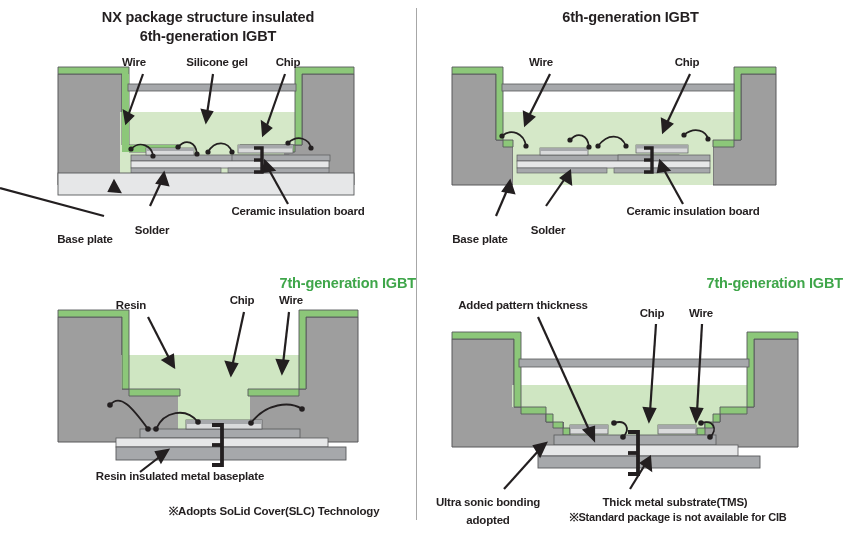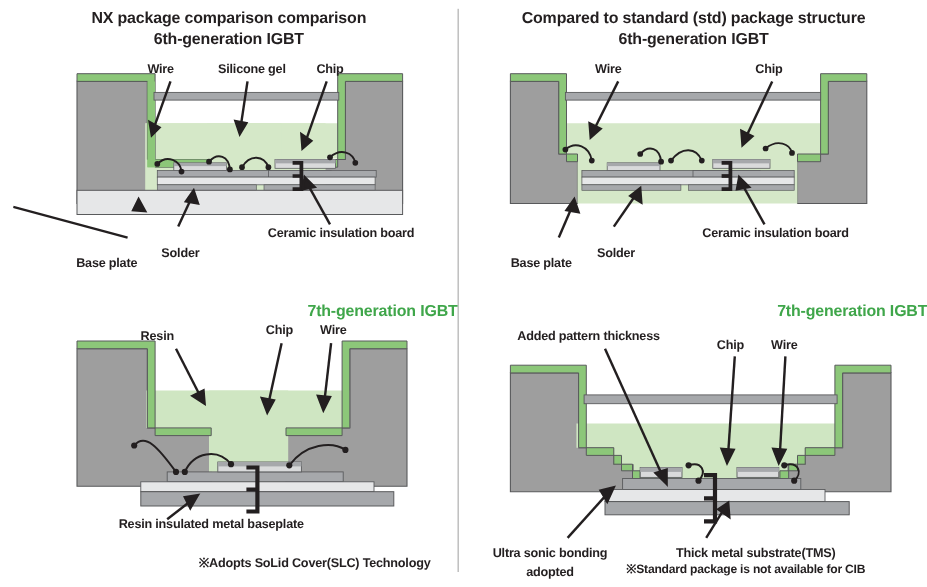--- a/index.html
+++ b/index.html
@@ -39,35 +39,35 @@
     color:#3fa64a;
     letter-spacing:-0.15px;
   }
   .foot{
     text-align:center;
     font-size:11px;
     font-weight:600;
     color:#231f20;
     letter-spacing:-0.2px;
   }
-  .svgwrap{position:absolute;left:12px;top:0;width:100%;height:100%;}
+  .svgwrap{position:absolute;left:0;top:0;width:100%;height:100%;}
   svg{display:block;}
   text{font-family:"Liberation Sans", sans-serif;fill:#231f20;font-weight:600;}
   .lbl{font-size:11.5px;letter-spacing:-0.2px;}
 </style>
 </head>
 <body>
 
 <div id="root">
 
   <div class="divider"></div>
 
   <div class="quad" id="q-tl">
     <div class="title" style="position:absolute;left:0;top:8px;width:416px;">
-      <span>NX package comparison comparison</span>
+      <span>NX package structure insulated</span>
       <span class="l2">6th-generation IGBT</span>
     </div>
 
     <div class="svgwrap">
     <svg width="416" height="267" viewBox="0 0 416 267">
 
       <g>
         <path d="M58,74 L122,74 L122,145 L180,145 L180,185 L58,185 Z" fill="#9e9e9e" stroke="#58595b" stroke-width="1"></path>
       </g>
       <g>
@@ -149,21 +149,20 @@
       <text class="lbl" x="288" y="66" text-anchor="middle">Chip</text>
       <text class="lbl" x="298" y="215" text-anchor="middle">Ceramic insulation board</text>
       <text class="lbl" x="85" y="243" text-anchor="middle">Base plate</text>
       <text class="lbl" x="152" y="234" text-anchor="middle">Solder</text>
     </svg>
     </div>
   </div>
 
   <div class="quad" id="q-tr">
     <div class="title" style="position:absolute;left:0;top:8px;width:425px;">
-      <span>Compared to standard (std) package structure</span>
       <span class="l2">6th-generation IGBT</span>
     </div>
 
     <div class="svgwrap">
     <svg width="425" height="267" viewBox="0 0 425 267">
       <g>
         <path d="M34,74 L78,74 L78,140 L95,140 L95,185 L34,185 Z" fill="#9e9e9e" stroke="#58595b" stroke-width="1"></path>
       </g>
       <g>
         <path d="M358,74 L358,185 L295,185 L295,140 L323,140 L323,74 Z" fill="#9e9e9e" stroke="#58595b" stroke-width="1"></path>

